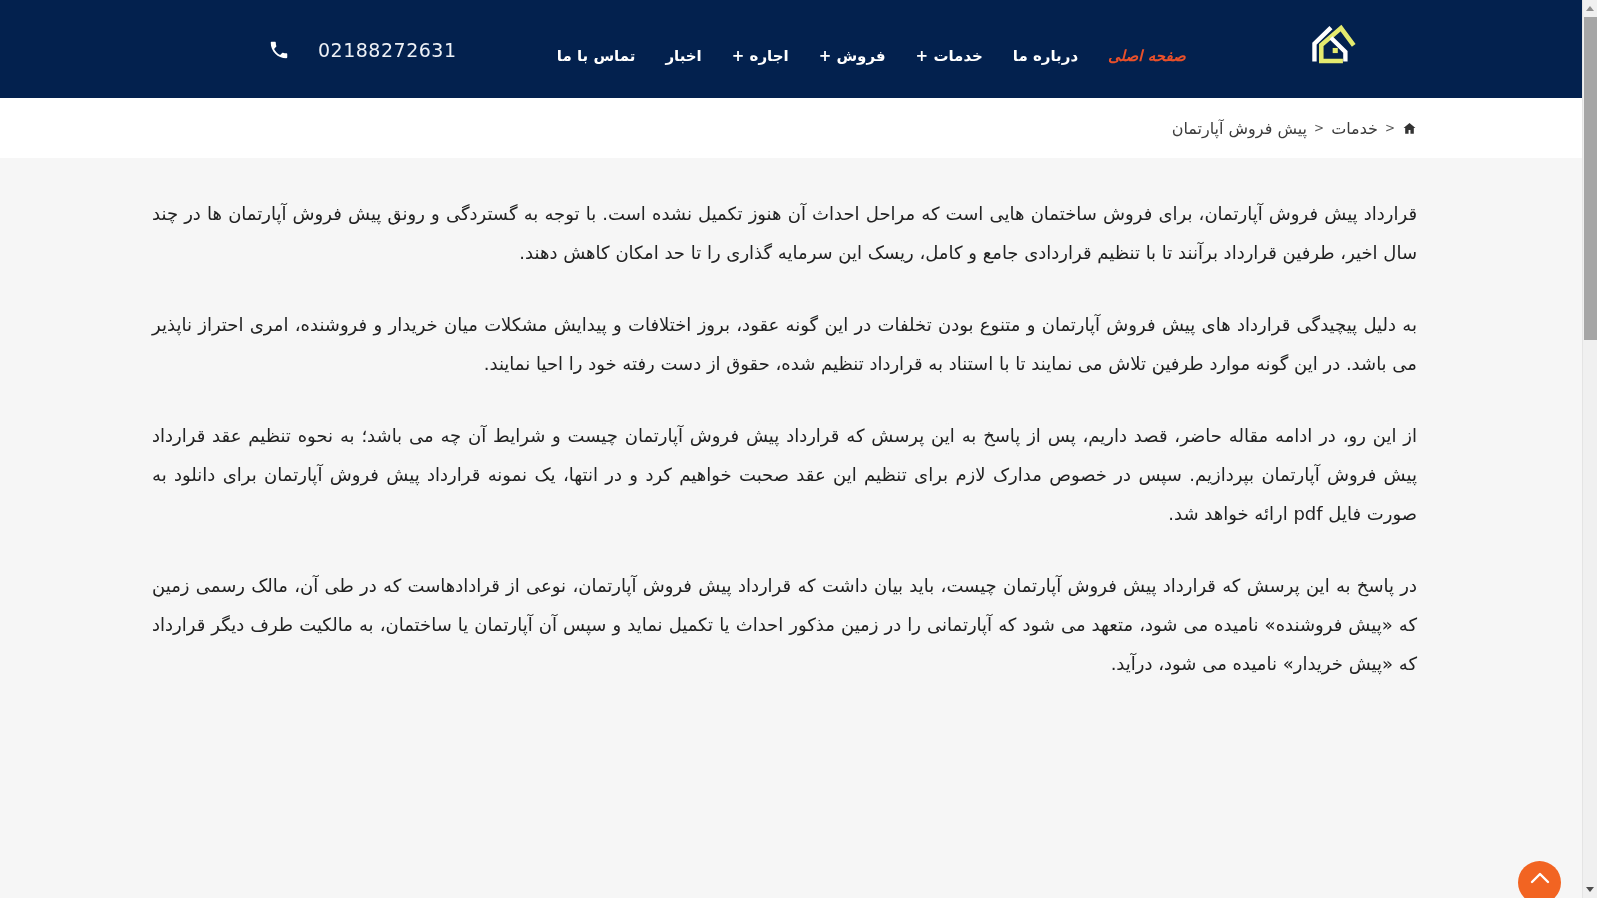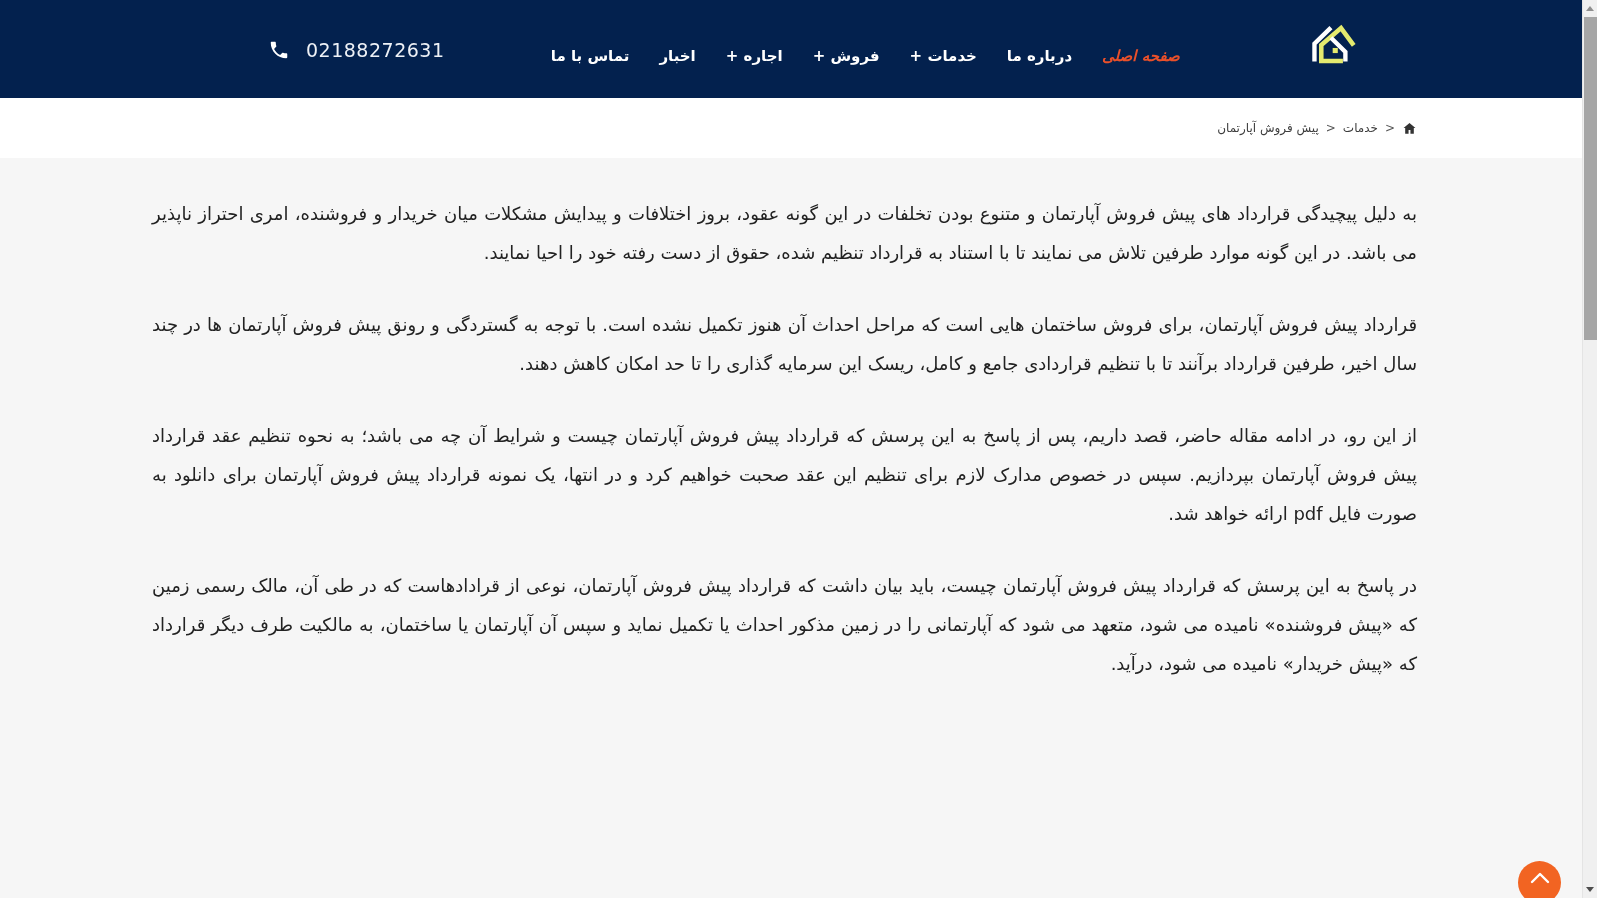--- a/index.html
+++ b/index.html
@@ -31,42 +31,42 @@
     font-size:15px;
     font-weight:bold;
     text-decoration:none;
     white-space:nowrap;
     cursor:pointer;
   }
   .nav-item.active { color:#e9502a;font-style:italic; }
   .phone-contact {
     display:flex;
     align-items:center;
-    gap:16px;
+    gap:28px;
     direction:ltr;
     margin-top:2px;
     cursor:pointer;
   }
   .phone-number {
     color:#eef1f6;
     font-size:19px;
     letter-spacing:0.5px;
   }
 
   
   .breadcrumb-bar {
     background:#ffffff;
     height:60px;
     display:flex;
     align-items:center;
     justify-content:flex-start;
     padding:0 180px 0 40px;
     gap:7px;
   }
-  .crumb { color:#3d3d3d; font-size:12px; text-decoration:none; white-space:nowrap;text-align:right; }
+  .crumb { color:#3d3d3d; font-size:16px; text-decoration:none; white-space:nowrap;text-align:right; }
   .crumb.link { cursor:pointer; }
   .crumb-sep { color:#555; font-size:12px; display:inline-block; }
   .home-icon { display:inline-flex; align-items:center; cursor:pointer; }
 
   
   .main-content {
     padding:36px 180px 40px 152px;
     color:#222222;
   }
   .main-content p {
@@ -180,22 +180,22 @@
       <path d="M12 3 2.5 11h2.6v9.5h5.4v-6h3v6h5.4V11h2.6L12 3z"></path>
     </svg>
   </span>
   <span class="crumb-sep" dir="ltr">&gt;</span>
   <a class="crumb link">خدمات</a>
   <span class="crumb-sep" dir="ltr">&gt;</span>
   <span class="crumb">پیش فروش آپارتمان</span>
 </div>
 
 <main class="main-content">
+  <p>قرارداد پیش فروش آپارتمان، برای فروش ساختمان هایی است که مراحل احداث آن هنوز تکمیل نشده است. با توجه به گستردگی و رونق پیش فروش آپارتمان ها در چند سال اخیر، طرفین قرارداد برآنند تا با تنظیم قراردادی جامع و کامل، ریسک این سرمایه گذاری را تا حد امکان کاهش دهند.</p>
   <p>به دلیل پیچیدگی قرارداد های پیش فروش آپارتمان و متنوع بودن تخلفات در این گونه عقود، بروز اختلافات و پیدایش مشکلات میان خریدار و فروشنده، امری احتراز ناپذیر می باشد. در این گونه موارد طرفین تلاش می نمایند تا با استناد به قرارداد تنظیم شده، حقوق از دست رفته خود را احیا نمایند.</p>
-  <p>قرارداد پیش فروش آپارتمان، برای فروش ساختمان هایی است که مراحل احداث آن هنوز تکمیل نشده است. با توجه به گستردگی و رونق پیش فروش آپارتمان ها در چند سال اخیر، طرفین قرارداد برآنند تا با تنظیم قراردادی جامع و کامل، ریسک این سرمایه گذاری را تا حد امکان کاهش دهند.</p>
   <p>از این رو، در ادامه مقاله حاضر، قصد داریم، پس از پاسخ به این پرسش که قرارداد پیش فروش آپارتمان چیست و شرایط آن چه می باشد؛ به نحوه تنظیم عقد قرارداد پیش فروش آپارتمان بپردازیم. سپس در خصوص مدارک لازم برای تنظیم این عقد صحبت خواهیم کرد و در انتها، یک نمونه قرارداد پیش فروش آپارتمان برای دانلود به صورت فایل pdf ارائه خواهد شد.</p>
   <p class="para-after-heading">در پاسخ به این پرسش که قرارداد پیش فروش آپارتمان چیست، باید بیان داشت که قرارداد پیش فروش آپارتمان، نوعی از قرادادهاست که در طی آن، مالک رسمی زمین که «پیش فروشنده» نامیده می شود، متعهد می شود که آپارتمانی را در زمین مذکور احداث یا تکمیل نماید و سپس آن آپارتمان یا ساختمان، به مالکیت طرف دیگر قرارداد که «پیش خریدار» نامیده می شود، درآید.</p>
 </main>
 
 <button class="scroll-top-btn">
   <svg width="20" height="12" viewBox="0 0 20 12" fill="none" xmlns="http://www.w3.org/2000/svg">
     <polyline points="2,10 10,2 18,10" stroke="#ffffff" stroke-width="2.4" fill="none" stroke-linecap="round" stroke-linejoin="round"></polyline>
   </svg>
 </button>
 

